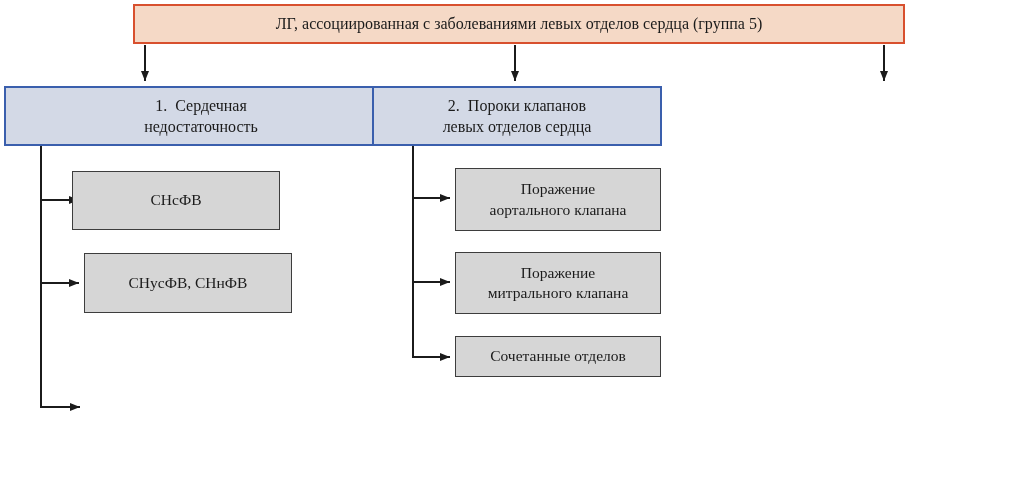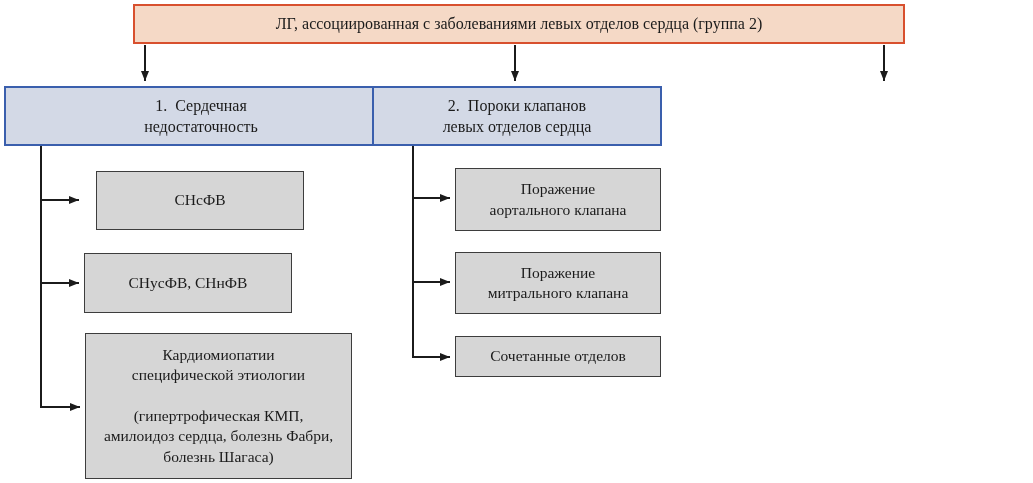--- a/index.html
+++ b/index.html
@@ -43,21 +43,21 @@
     border:2px solid var(--group-border);
     font-size:16px;
   }
   .child-box{
     background:var(--child-fill);
     border:1.5px solid var(--child-border);
   }
   .b-g1{left:4px;top:86px;width:394px;height:60px;}
   .b-g2{left:372px;top:86px;width:290px;height:60px;}
   .b-g3{left:738px;top:86px;width:290px;height:114px;}
-  .b-c1a{left:96px;top:171px;width:208px;height:59px;}
+  .b-c1a{left:72px;top:171px;width:208px;height:59px;}
   .b-c1b{left:84px;top:253px;width:208px;height:60px;}
   .b-c1c{left:85px;top:333px;width:267px;height:146px;}
   .b-c2a{left:455px;top:168px;width:206px;height:63px;}
   .b-c2b{left:455px;top:252px;width:206px;height:62px;}
   .b-c2c{left:455px;top:336px;width:206px;height:41px;}
   svg.connectors{
     position:absolute;left:0;top:0;width:1033px;height:483px;
     pointer-events:none;
   }
   svg.connectors .line{
@@ -88,35 +88,29 @@
     <path class="line" marker-end="url(#arrow)" d="M41,200 L78,200"></path>
     <path class="line" marker-end="url(#arrow)" d="M41,283 L78,283"></path>
     <path class="line" marker-end="url(#arrow)" d="M41,407 L79,407"></path>
 
     <path class="line" d="M413,146 L413,357"></path>
     <path class="line" marker-end="url(#arrow)" d="M413,198 L449,198"></path>
     <path class="line" marker-end="url(#arrow)" d="M413,282 L449,282"></path>
     <path class="line" marker-end="url(#arrow)" d="M413,357 L449,357"></path>
   </svg>
 
-  <div class="box root-box">ЛГ, ассоциированная с заболеваниями левых отделов сердца (группа 2)</div>
+  <div class="box root-box">ЛГ, ассоциированная с заболеваниями левых отделов сердца (группа 5)</div>
 
   <div class="box group-box b-g1">1.&nbsp;&nbsp;Сердечная
 недостаточность</div>
   <div class="box group-box b-g2">2.&nbsp;&nbsp;Пороки клапанов
 левых отделов сердца</div>
 
   <div class="box child-box b-c1a">СНсФВ</div>
   <div class="box child-box b-c1b">СНусФВ, СНнФВ</div>
-  <div class="box child-box b-c1c">Кардиомиопатии
-специфической этиологии
-
-(гипертрофическая КМП,
-амилоидоз сердца, болезнь Фабри,
-болезнь Шагаса)</div>
 
   <div class="box child-box b-c2a">Поражение
 аортального клапана</div>
   <div class="box child-box b-c2b">Поражение
 митрального клапана</div>
   <div class="box child-box b-c2c">Сочетанные отделов</div>
 
 </div>
 
 </body></html>

